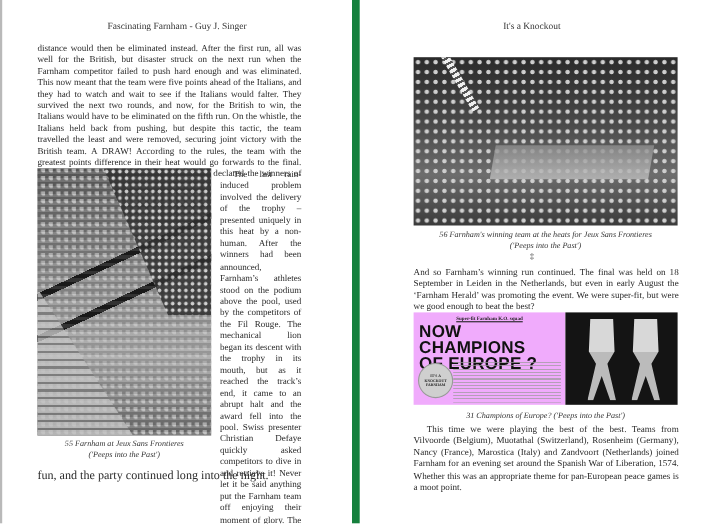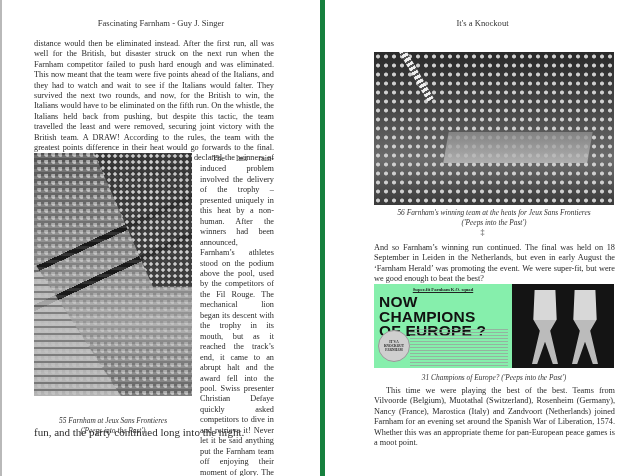--- a/index.html
+++ b/index.html
@@ -6,21 +6,21 @@
   body {
     width: 640px; height: 476px; overflow: hidden;
     background: #ffffff;
     font-family: "Liberation Serif", "DejaVu Serif", serif;
     color: #2b2b2b;
     position: relative;
   }
   .spread { position: absolute; left: 0; top: 0; width: 640px; height: 476px; }
   .page { position: absolute; top: 0; height: 476px; background: #fff; }
   .page-left { left: 0; width: 320px; border-left: 2px solid #b9b9b9; box-sizing: border-box; }
-  .page-right { left: 320px; width: 320px; border-left: 5px solid #15803d; box-sizing: border-box; }
+  .page-right { left: 320px; width: 320px; border-left: 7px solid #15803d; box-sizing: border-box; }
 
   .running-head {
     position: absolute; top: 18px; left: 0; right: 0;
     text-align: center; font-size: 8.6px; color: #333;
   }
   .page-num {
     position: absolute; top: 449px; left: 0; right: 0;
     text-align: center; font-size: 8.2px; color: #333;
   }
   .body-text {
@@ -78,21 +78,21 @@
     background: linear-gradient(180deg, #8d8d8d, #bfbfbf);
     transform: skewX(-10deg); opacity: 0.8;
   }
   .photo-team .banner {
     position: absolute; left: 16%; top: -6%; width: 7px; height: 40%;
     background: repeating-linear-gradient(0deg, #eee 0 3px, #555 3px 5px);
     transform: rotate(-30deg);
   }
   .clipping {
     position: absolute; left: 49px; top: 284px; width: 138px; height: 84px;
-    background: #86efac; overflow: hidden;
+    background: #f0abfc; overflow: hidden;
   }
   .clipping .kicker {
     position: absolute; left: 0; right: 0; top: 3px; text-align: center;
     font-size: 4.6px; font-weight: bold; color: #222; text-decoration: underline;
   }
   .clipping .headline {
     position: absolute; left: 5px; top: 11px; font-family: "Liberation Sans", "DejaVu Sans", sans-serif;
     font-weight: bold; font-size: 15.5px; line-height: 14.5px; color: #111; letter-spacing: 0.2px;
   }
   .clipping .badge {
@@ -127,21 +127,21 @@
     <div class="running-head">Fascinating Farnham - Guy J. Singer</div>
 
     <div class="p-left-top body-text">
       <p>distance would then be eliminated instead. After the first run, all was well for the British, but disaster struck on the next run when the Farnham competitor failed to push hard enough and was eliminated. This now meant that the team were five points ahead of the Italians, and they had to watch and wait to see if the Italians would falter. They survived the next two rounds, and now, for the British to win, the Italians would have to be eliminated on the fifth run. On the whistle, the Italians held back from pushing, but despite this tactic, the team travelled the least and were removed, securing joint victory with the British team. A DRAW! According to the rules, the team with the greatest points difference in their heat would go forwards to the final. Having trounced Thamesdown, Farnham were declared the winners of the heat and were off to the final in Leiden.</p>
     </div>
 
     <div class="photo photo-stairs">
       <div class="crowd"></div>
       <div class="stairs"></div>
     </div>
-    <div class="caption" style="left:32px; top:416px; width:158px;">
+    <div class="caption" style="left:32px; top:398px; width:158px;">
       <div>55 Farnham at Jeux Sans Frontieres</div>
       <div>('Peeps into the Past')</div>
     </div>
 
     <div class="wrap-col">
       <p>The last rain-induced problem involved the delivery of the trophy – presented uniquely in this heat by a non-human. After the winners had been announced, Farnham’s athletes stood on the podium above the pool, used by the competitors of the Fil Rouge. The mechanical lion began its descent with the trophy in its mouth, but as it reached the track’s end, it came to an abrupt halt and the award fell into the pool. Swiss presenter Christian Defaye quickly asked competitors to dive in and retrieve it! Never let it be said anything put the Farnham team off enjoying their moment of glory. The dive into the pool at the end became a part of the</p>
     </div>
 
     <div class="p-left-bottom">fun, and the party continued long into the night.</div>
 

